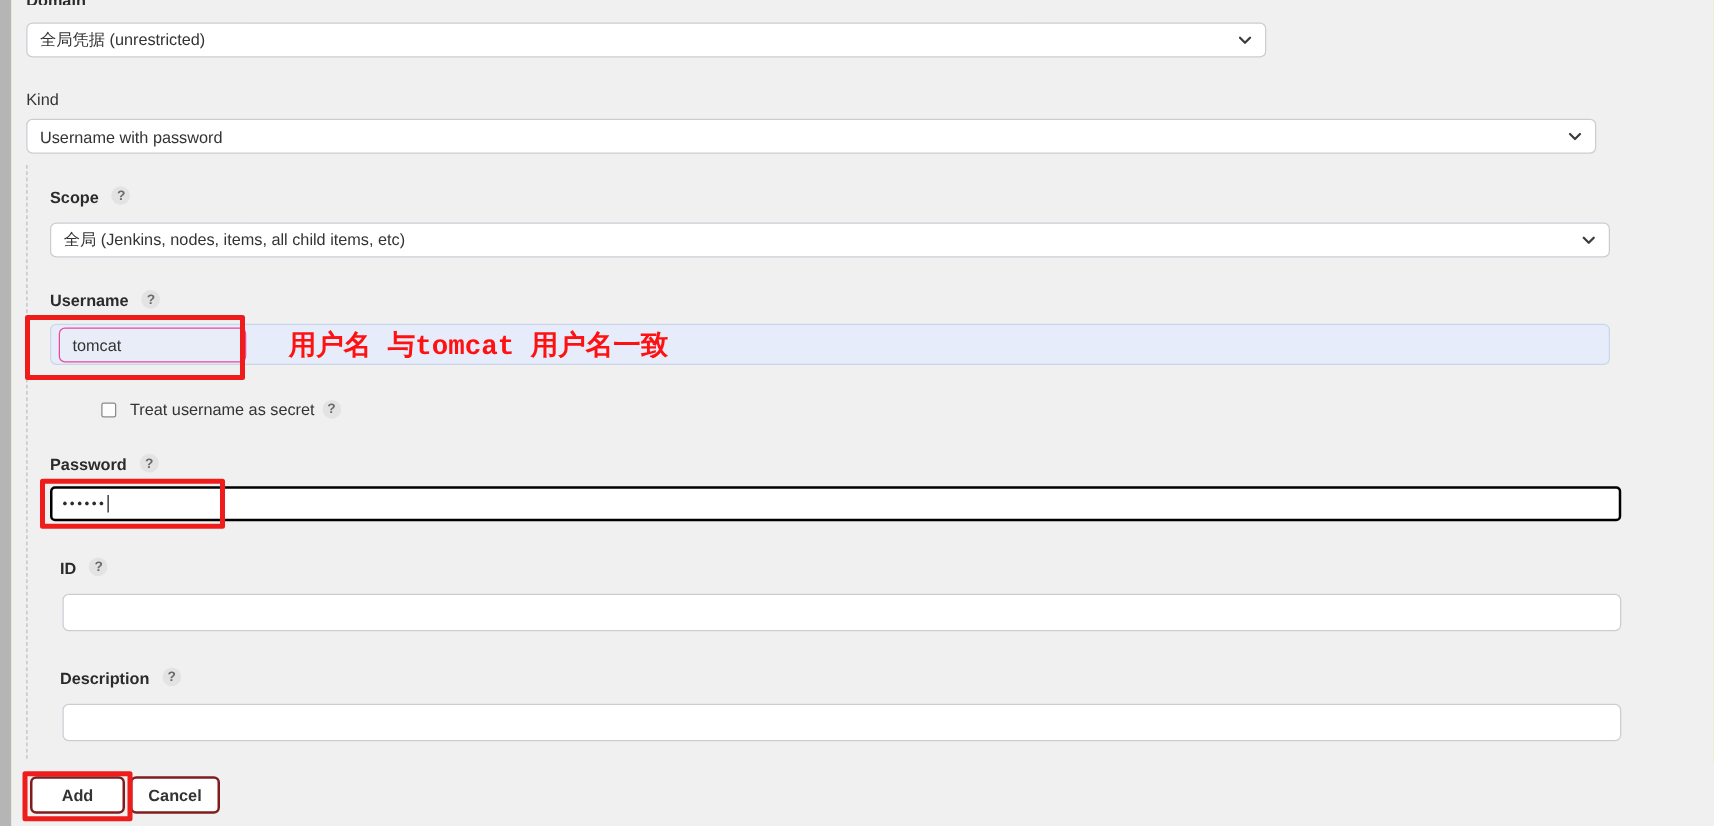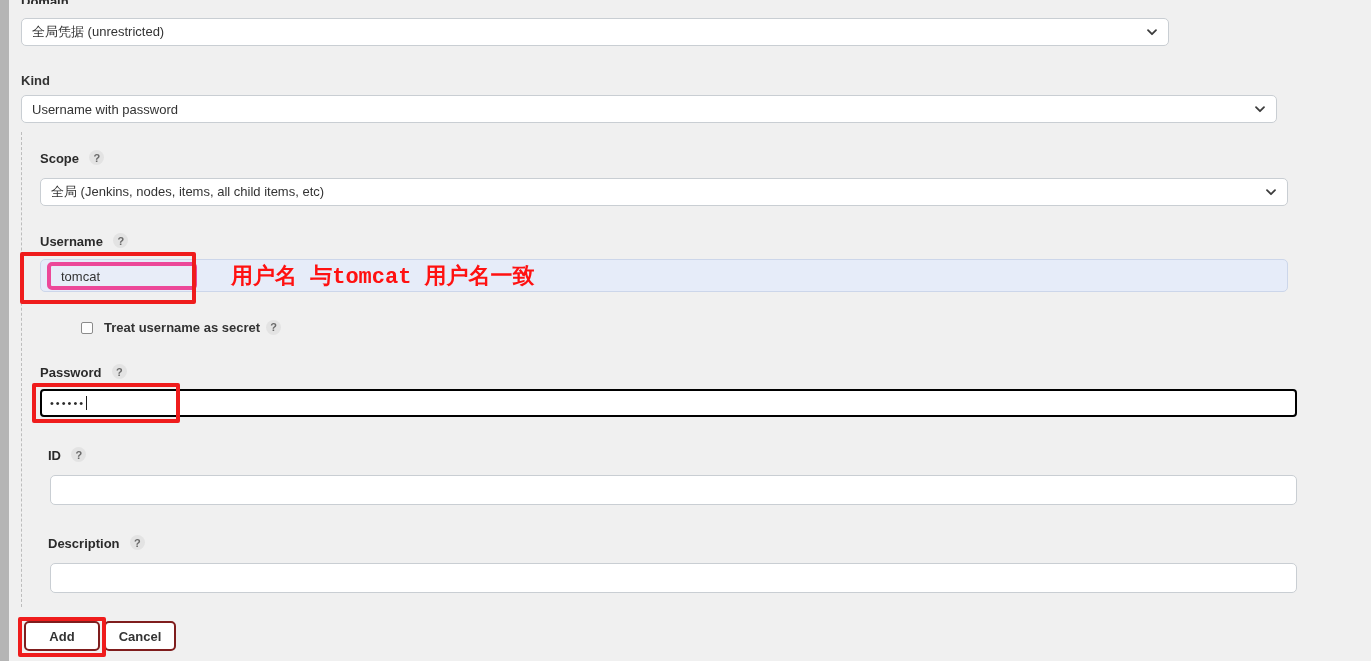--- a/index.html
+++ b/index.html
@@ -36,21 +36,21 @@
   .page {
     position: absolute;
     left: 9px; top: 0;
     width: 1362px; height: 661px;
     background: #f0f0f0;
   }
 
   .label {
     font-size: 13px;
     color: #333333;
-    font-weight: 700;
+    font-weight: 400;
     line-height: 16px;
     white-space: nowrap;
   }
   .label-strong {
     font-size: 13px;
     color: #2b2b2b;
     font-weight: bold;
     line-height: 16px;
     white-space: nowrap;
   }
@@ -119,21 +119,21 @@
   .username-row {
     position: absolute;
     background: #e6ecf9;
     border: 1px solid #ccd6ea;
     border-radius: 5px;
   }
 
   .username-input {
     position: absolute;
     background: #e8edf8;
-    border: 4px solid #ec4899;
+    border: 1px solid #ec4899;
     border-radius: 5px;
     height: 28px;
     display: flex;
     align-items: center;
     padding: 0 10px;
     font-size: 13px;
     color: #333;
   }
 
   
@@ -219,21 +219,21 @@
   <div class="left-gutter">
     <div class="left-gutter-inner"></div>
   </div>
 
   <div class="page">
 
     <div class="cut-label" style="left:12px; top:-8px; width:200px; height:12px;">
       <span class="label-strong">Domain</span>
     </div>
 
-    <div class="select abs" style="left:12px; top:18px; width:1148px;">
+    <div class="select abs" style="left:12px; top:18px; width:992px;">
       <span>全局凭据 (unrestricted)</span>
       <svg class="chev" viewBox="0 0 12 12">
         <path d="M2 4.2 L6 8.2 L10 4.2" stroke="#3c3c3c" stroke-width="1.8" fill="none" stroke-linecap="round" stroke-linejoin="round"></path>
       </svg>
     </div>
 
     <div class="abs" style="left:12px; top:71px;">
       <span class="label">Kind</span>
     </div>
     <div class="select abs" style="left:12px; top:95px; width:1256px;">

